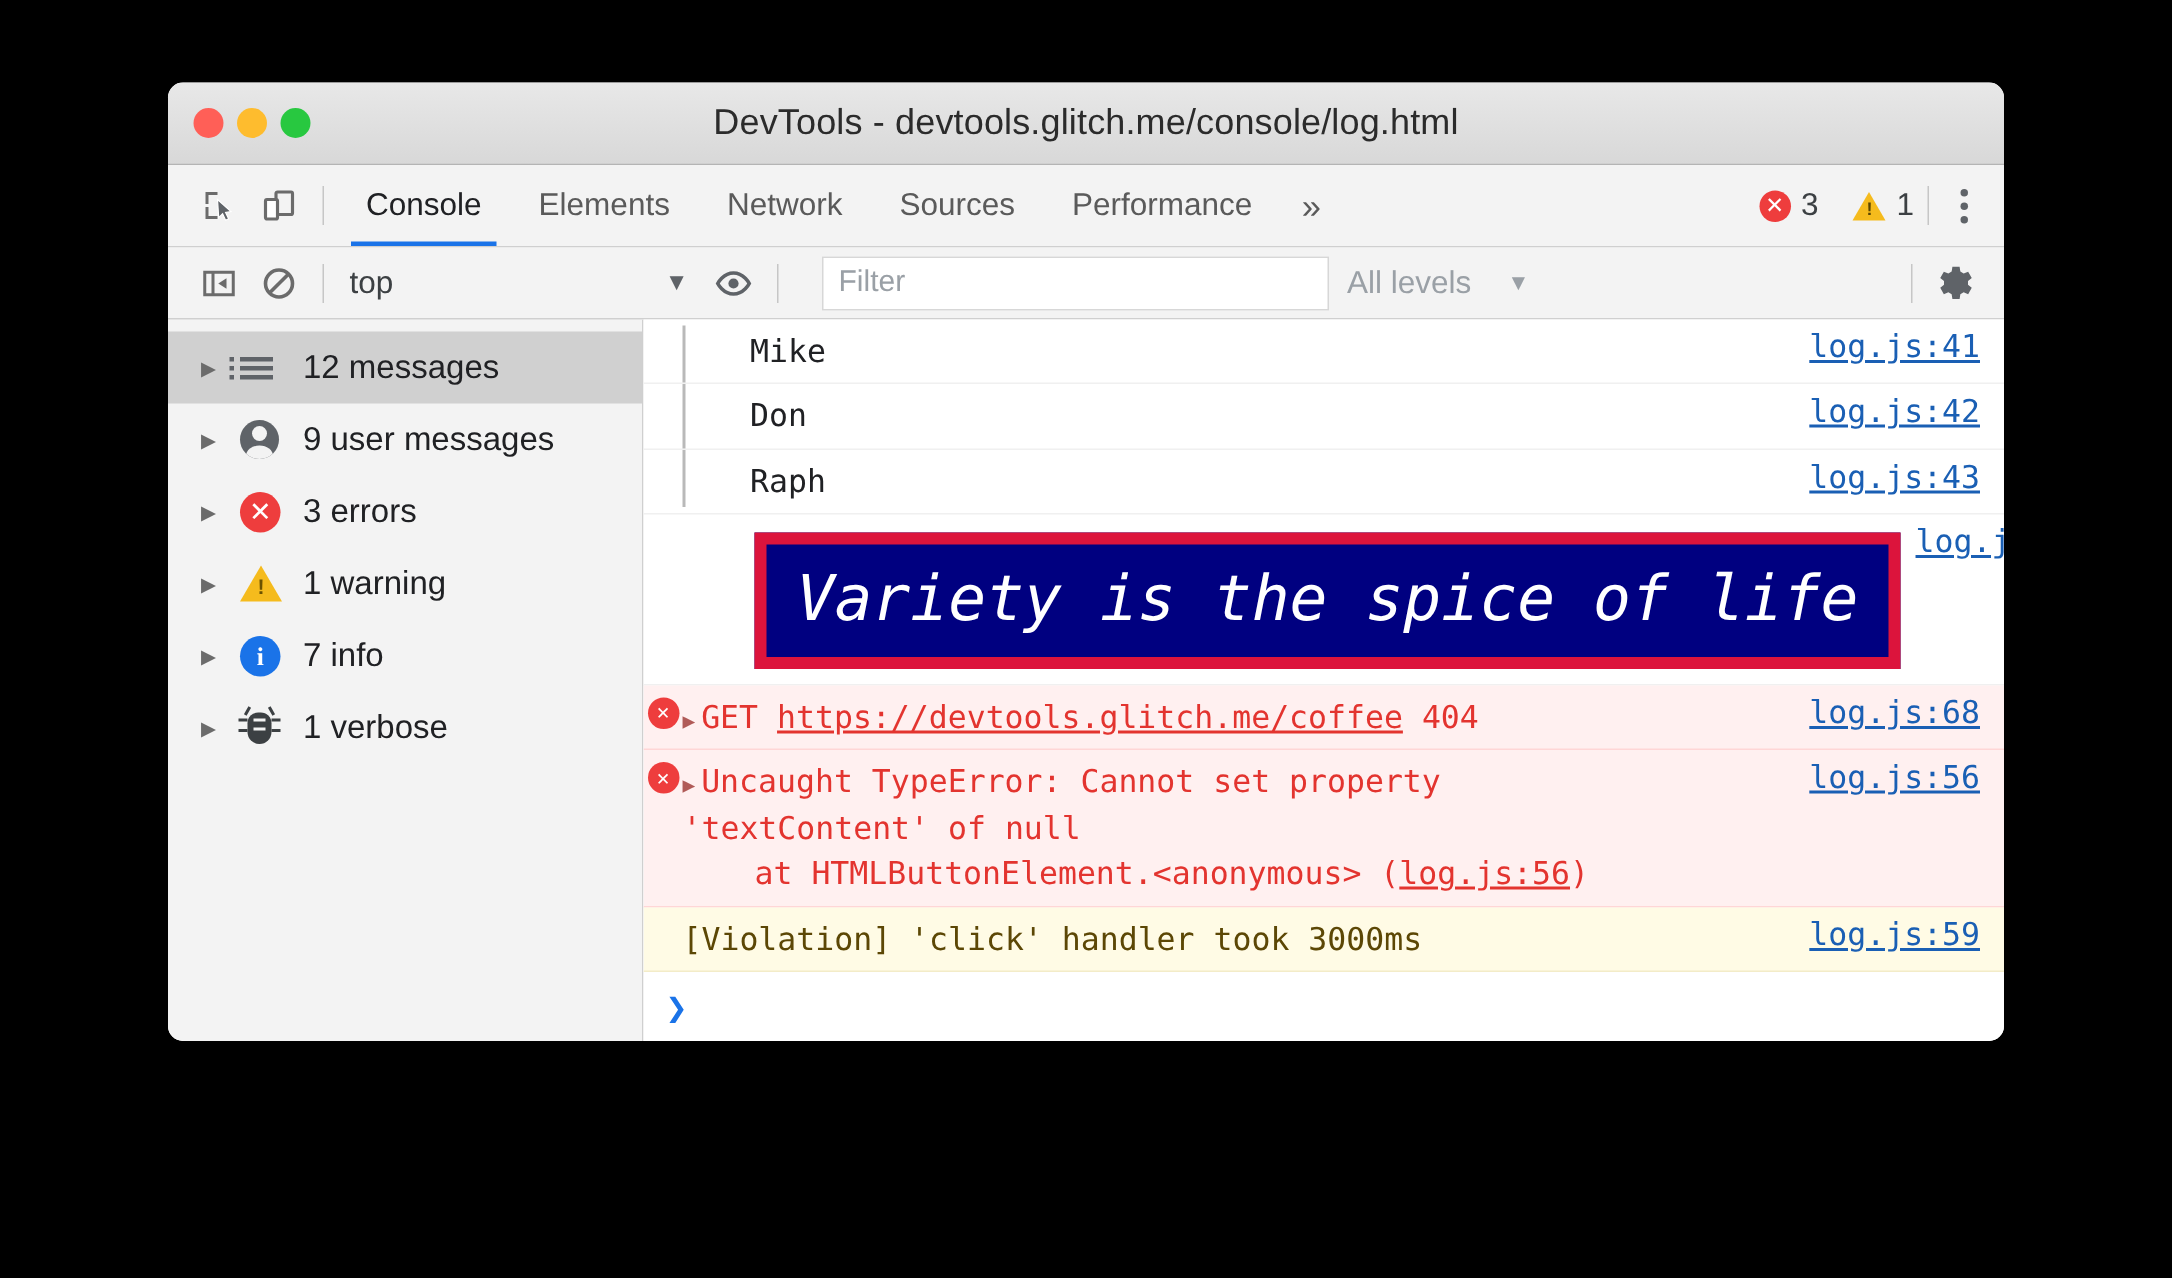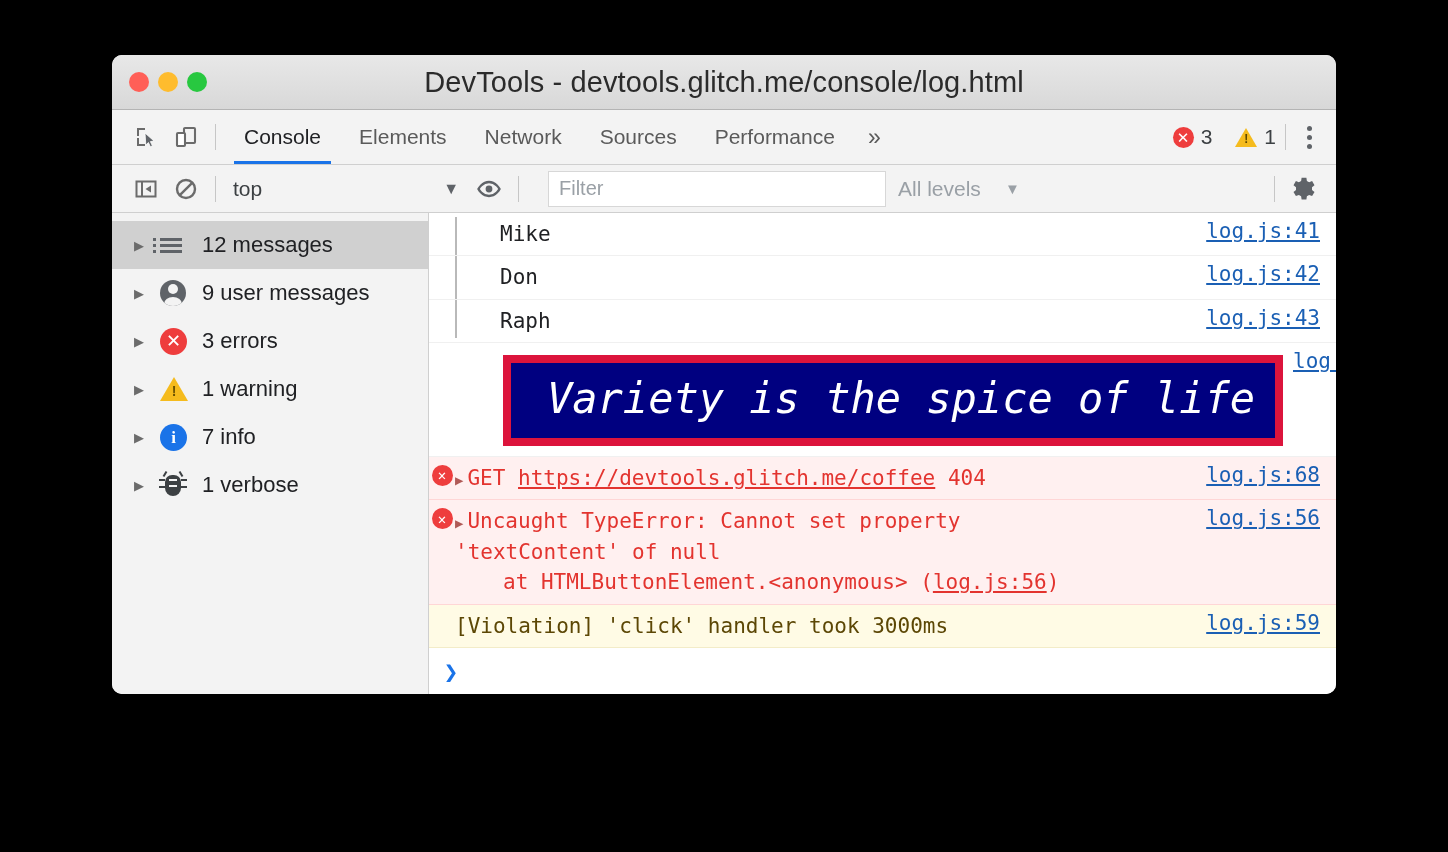--- a/index.html
+++ b/index.html
@@ -47,21 +47,21 @@
     border-radius: 50%;
     display: block;
   }
   .light.red    { background: #ff5f57; }
   .light.yellow { background: #febc2e; }
   .light.green  { background: #28c840; }
 
   .window-title {
     width: 100%;
     text-align: center;
-    font-size: 29px;
+    font-size: 24px;
     color: #2b2b2b;
     font-weight: 400;
     letter-spacing: 0.1px;
   }
 
   
   .tabbar {
     position: relative;
     height: 55px;
     background: #f3f3f3;
@@ -386,21 +386,21 @@
   .banner-row .msg-text { padding-left: 0; }
   .banner {
     margin: 6px 0 10px 48px;
     border: 8px solid #dc143c;
     background: #000080;
     color: #ffffff;
     font-family: "DejaVu Sans Mono", monospace;
     font-style: italic;
     font-size: 42px;
     line-height: 1.25;
-    padding: 10px 20px 12px 36px;
+    padding: 10px 20px 12px 20px;
     display: inline-block;
     white-space: nowrap;
   }
 
   .prompt-row {
     display: flex;
     align-items: flex-start;
     padding: 10px 0 0 0;
     min-height: 60px;
   }

